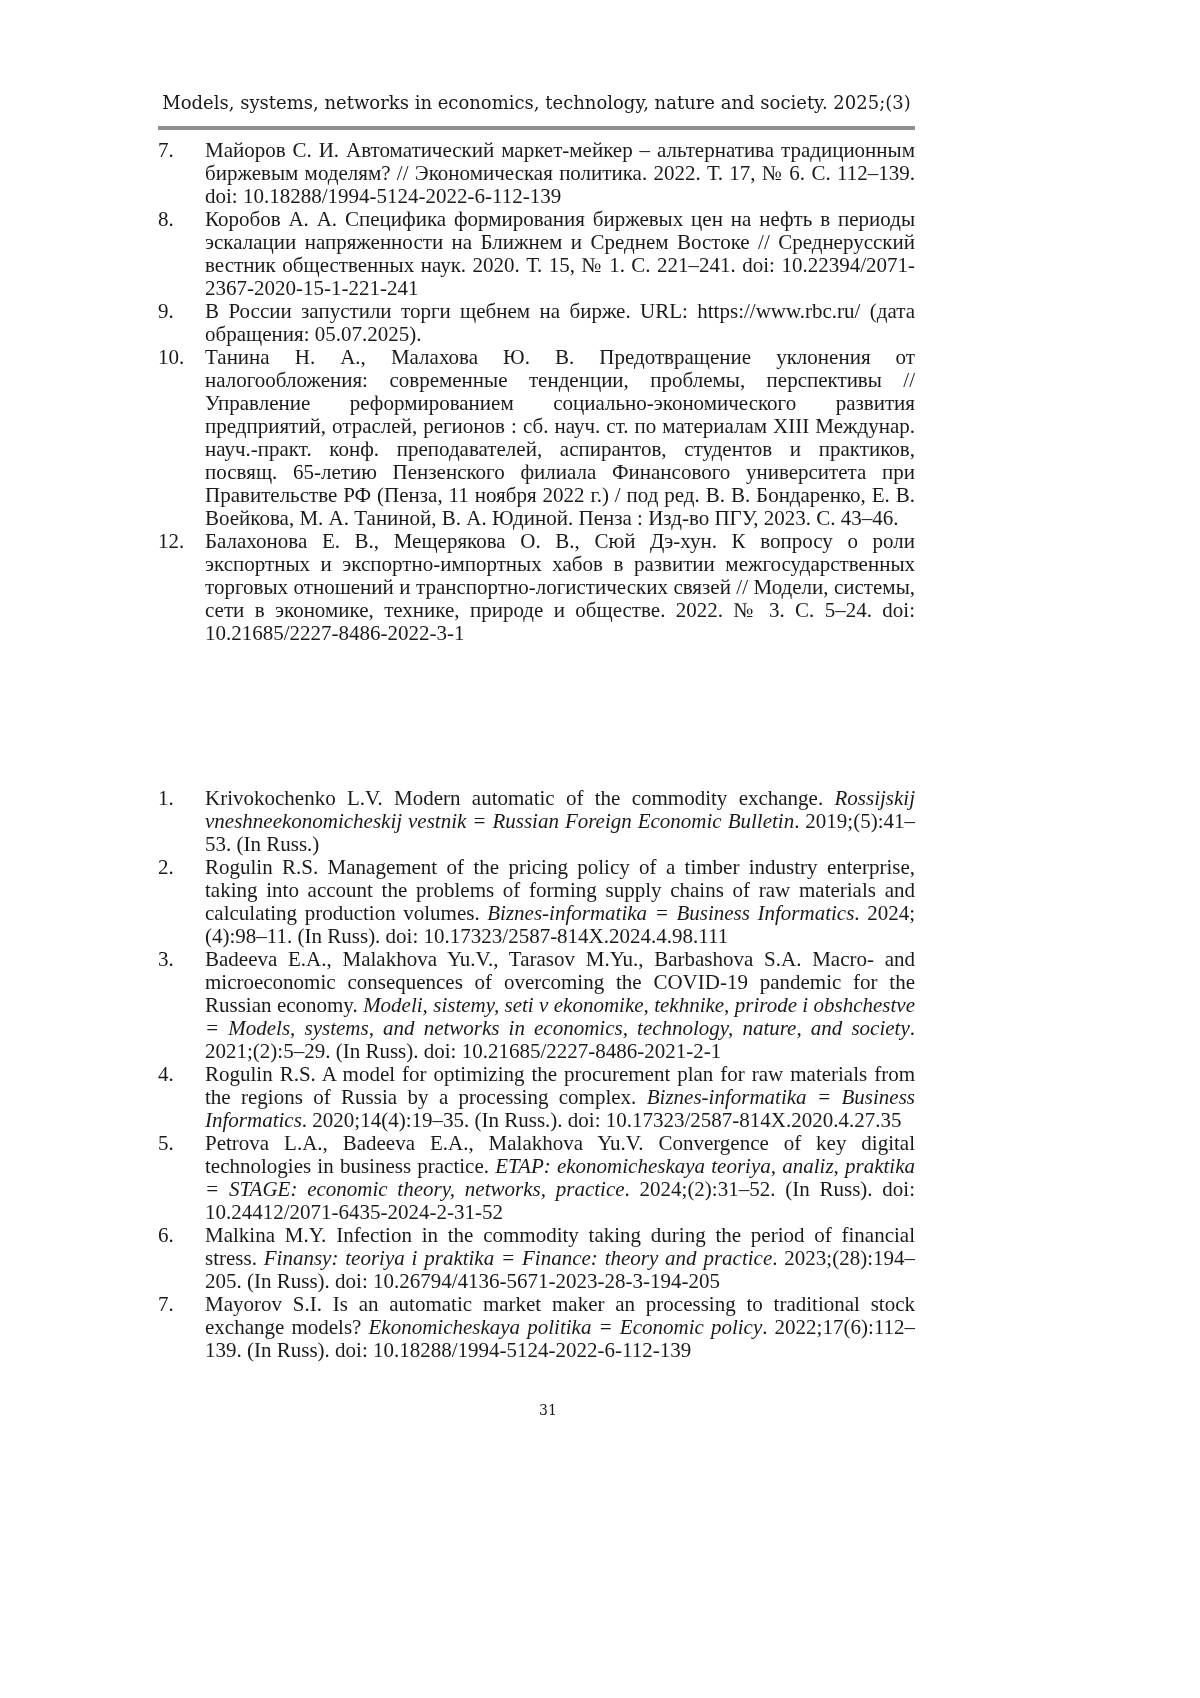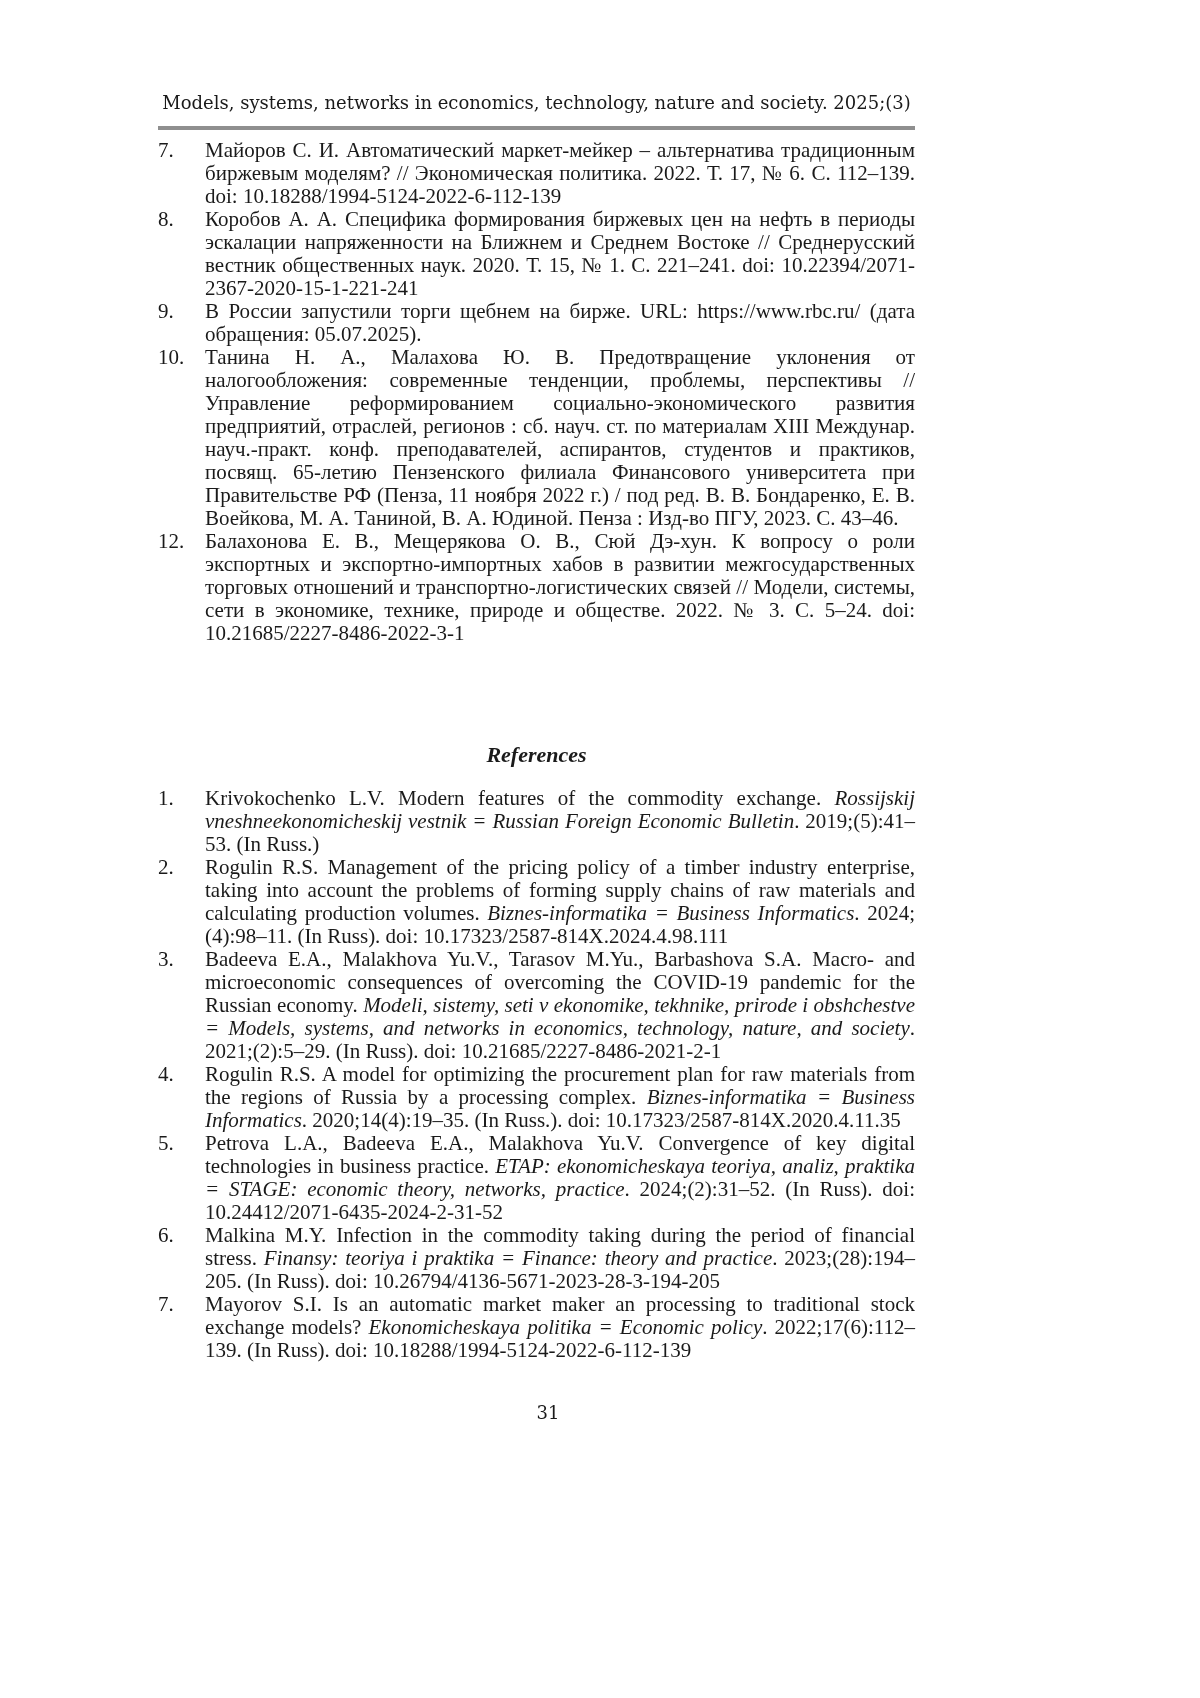--- a/index.html
+++ b/index.html
@@ -71,48 +71,47 @@
     font-style:italic;
     line-height:26px;
   }
   .page-number{
     position:absolute;
     top:1402px;
     left:158px;
     width:780px;
     text-align:center;
     font-family:"DejaVu Serif", serif;
-    font-size:18px;
+    font-size:14px;
   }
   i{}
 </style>
 </head>
 <body>
 
 <div class="page">
 
   <div class="header-text">Models, systems, networks in economics, technology, nature and society. 2025;(3)</div>
 
   <div class="header-rule"></div>
 
   <div class="ref-list" id="ru-list">
       <div class="ref-item"><span class="ref-num">7.</span><span class="ref-text"><span>Майоров С. И. Автоматический маркет-мейкер – альтернатива традиционным биржевым моделям? // Экономическая политика. 2022. Т. 17, № 6. С. 112–139. doi: 10.18288/1994-5124-2022-6-112-139</span></span></div>
       <div class="ref-item"><span class="ref-num">8.</span><span class="ref-text"><span>Коробов А. А. Специфика формирования биржевых цен на нефть в периоды эскалации напряженности на Ближнем и Среднем Востоке // Среднерусский вестник общественных наук. 2020. Т. 15, № 1. С. 221–241. doi: 10.22394/2071-2367-2020-15-1-221-241</span></span></div>
       <div class="ref-item"><span class="ref-num">9.</span><span class="ref-text"><span>В России запустили торги щебнем на бирже. URL: https://www.rbc.ru/ (дата обращения: 05.07.2025).</span></span></div>
       <div class="ref-item"><span class="ref-num">10.</span><span class="ref-text"><span>Танина Н. А., Малахова Ю. В. Предотвращение уклонения от налогообложения: современные тенденции, проблемы, перспективы // Управление реформированием социально-экономического развития предприятий, отраслей, регионов : сб. науч. ст. по материалам XIII Междунар. науч.-практ. конф. преподавателей, аспирантов, студентов и практиков, посвящ. 65-летию Пензенского филиала Финансового университета при Правительстве РФ (Пенза, 11 ноября 2022 г.) / под ред. В. В. Бондаренко, Е. В. Воейкова, М. А. Таниной, В. А. Юдиной. Пенза : Изд-во ПГУ, 2023. С. 43–46.</span></span></div>
       <div class="ref-item"><span class="ref-num">12.</span><span class="ref-text"><span>Балахонова Е. В., Мещерякова О. В., Сюй Дэ-хун. К вопросу о роли экспортных и экспортно-импортных хабов в развитии межгосударственных торговых отношений и транспортно-логистических связей // Модели, системы, сети в экономике, технике, природе и обществе. 2022. № 3. С. 5–24. doi: 10.21685/2227-8486-2022-3-1</span></span></div>
     </div>
 
-  <h2 class="references-heading">References</h2>
 
   <div class="ref-list" id="en-list">
-      <div class="ref-item"><span class="ref-num">1.</span><span class="ref-text"><span>Krivokochenko L.V. Modern features of the commodity exchange. </span><i>Rossijskij vneshneekonomicheskij vestnik = Russian Foreign Economic Bulletin</i><span>. 2019;(5):41–53. (In Russ.)</span></span></div>
+      <div class="ref-item"><span class="ref-num">1.</span><span class="ref-text"><span>Krivokochenko L.V. Modern automatic of the commodity exchange. </span><i>Rossijskij vneshneekonomicheskij vestnik = Russian Foreign Economic Bulletin</i><span>. 2019;(5):41–53. (In Russ.)</span></span></div>
       <div class="ref-item"><span class="ref-num">2.</span><span class="ref-text"><span>Rogulin R.S. Management of the pricing policy of a timber industry enterprise, taking into account the problems of forming supply chains of raw materials and calculating production volumes. </span><i>Biznes-informatika = Business Informatics</i><span>. 2024;(4):98–11. (In Russ). doi: 10.17323/2587-814X.2024.4.98.111</span></span></div>
       <div class="ref-item"><span class="ref-num">3.</span><span class="ref-text"><span>Badeeva E.A., Malakhova Yu.V., Tarasov M.Yu., Barbashova S.A. Macro- and microeconomic consequences of overcoming the COVID-19 pandemic for the Russian economy. </span><i>Modeli, sistemy, seti v ekonomike, tekhnike, prirode i obshchestve = Models, systems, and networks in economics, technology, nature, and society</i><span>. 2021;(2):5–29. (In Russ). doi: 10.21685/2227-8486-2021-2-1</span></span></div>
-      <div class="ref-item"><span class="ref-num">4.</span><span class="ref-text"><span>Rogulin R.S. A model for optimizing the procurement plan for raw materials from the regions of Russia by a processing complex. </span><i>Biznes-informatika = Business Informatics</i><span>. 2020;14(4):19–35. (In Russ.). doi: 10.17323/2587-814X.2020.4.11.35</span></span></div>
+      <div class="ref-item"><span class="ref-num">4.</span><span class="ref-text"><span>Rogulin R.S. A model for optimizing the procurement plan for raw materials from the regions of Russia by a processing complex. </span><i>Biznes-informatika = Business Informatics</i><span>. 2020;14(4):19–35. (In Russ.). doi: 10.17323/2587-814X.2020.4.27.35</span></span></div>
       <div class="ref-item"><span class="ref-num">5.</span><span class="ref-text"><span>Petrova L.A., Badeeva E.A., Malakhova Yu.V. Convergence of key digital technologies in business practice. </span><i>ETAP: ekonomicheskaya teoriya, analiz, praktika = STAGE: economic theory, networks, practice</i><span>. 2024;(2):31–52. (In Russ). doi: 10.24412/2071-6435-2024-2-31-52</span></span></div>
       <div class="ref-item"><span class="ref-num">6.</span><span class="ref-text"><span>Malkina M.Y. Infection in the commodity taking during the period of financial stress. </span><i>Finansy: teoriya i praktika = Finance: theory and practice</i><span>. 2023;(28):194–205. (In Russ). doi: 10.26794/4136-5671-2023-28-3-194-205</span></span></div>
       <div class="ref-item"><span class="ref-num">7.</span><span class="ref-text"><span>Mayorov S.I. Is an automatic market maker an processing to traditional stock exchange models? </span><i>Ekonomicheskaya politika = Economic policy</i><span>. 2022;17(6):112–139. (In Russ). doi: 10.18288/1994-5124-2022-6-112-139</span></span></div>
     </div>
 
   <div class="page-number">31</div>
 
 </div>
 
 </body></html>

